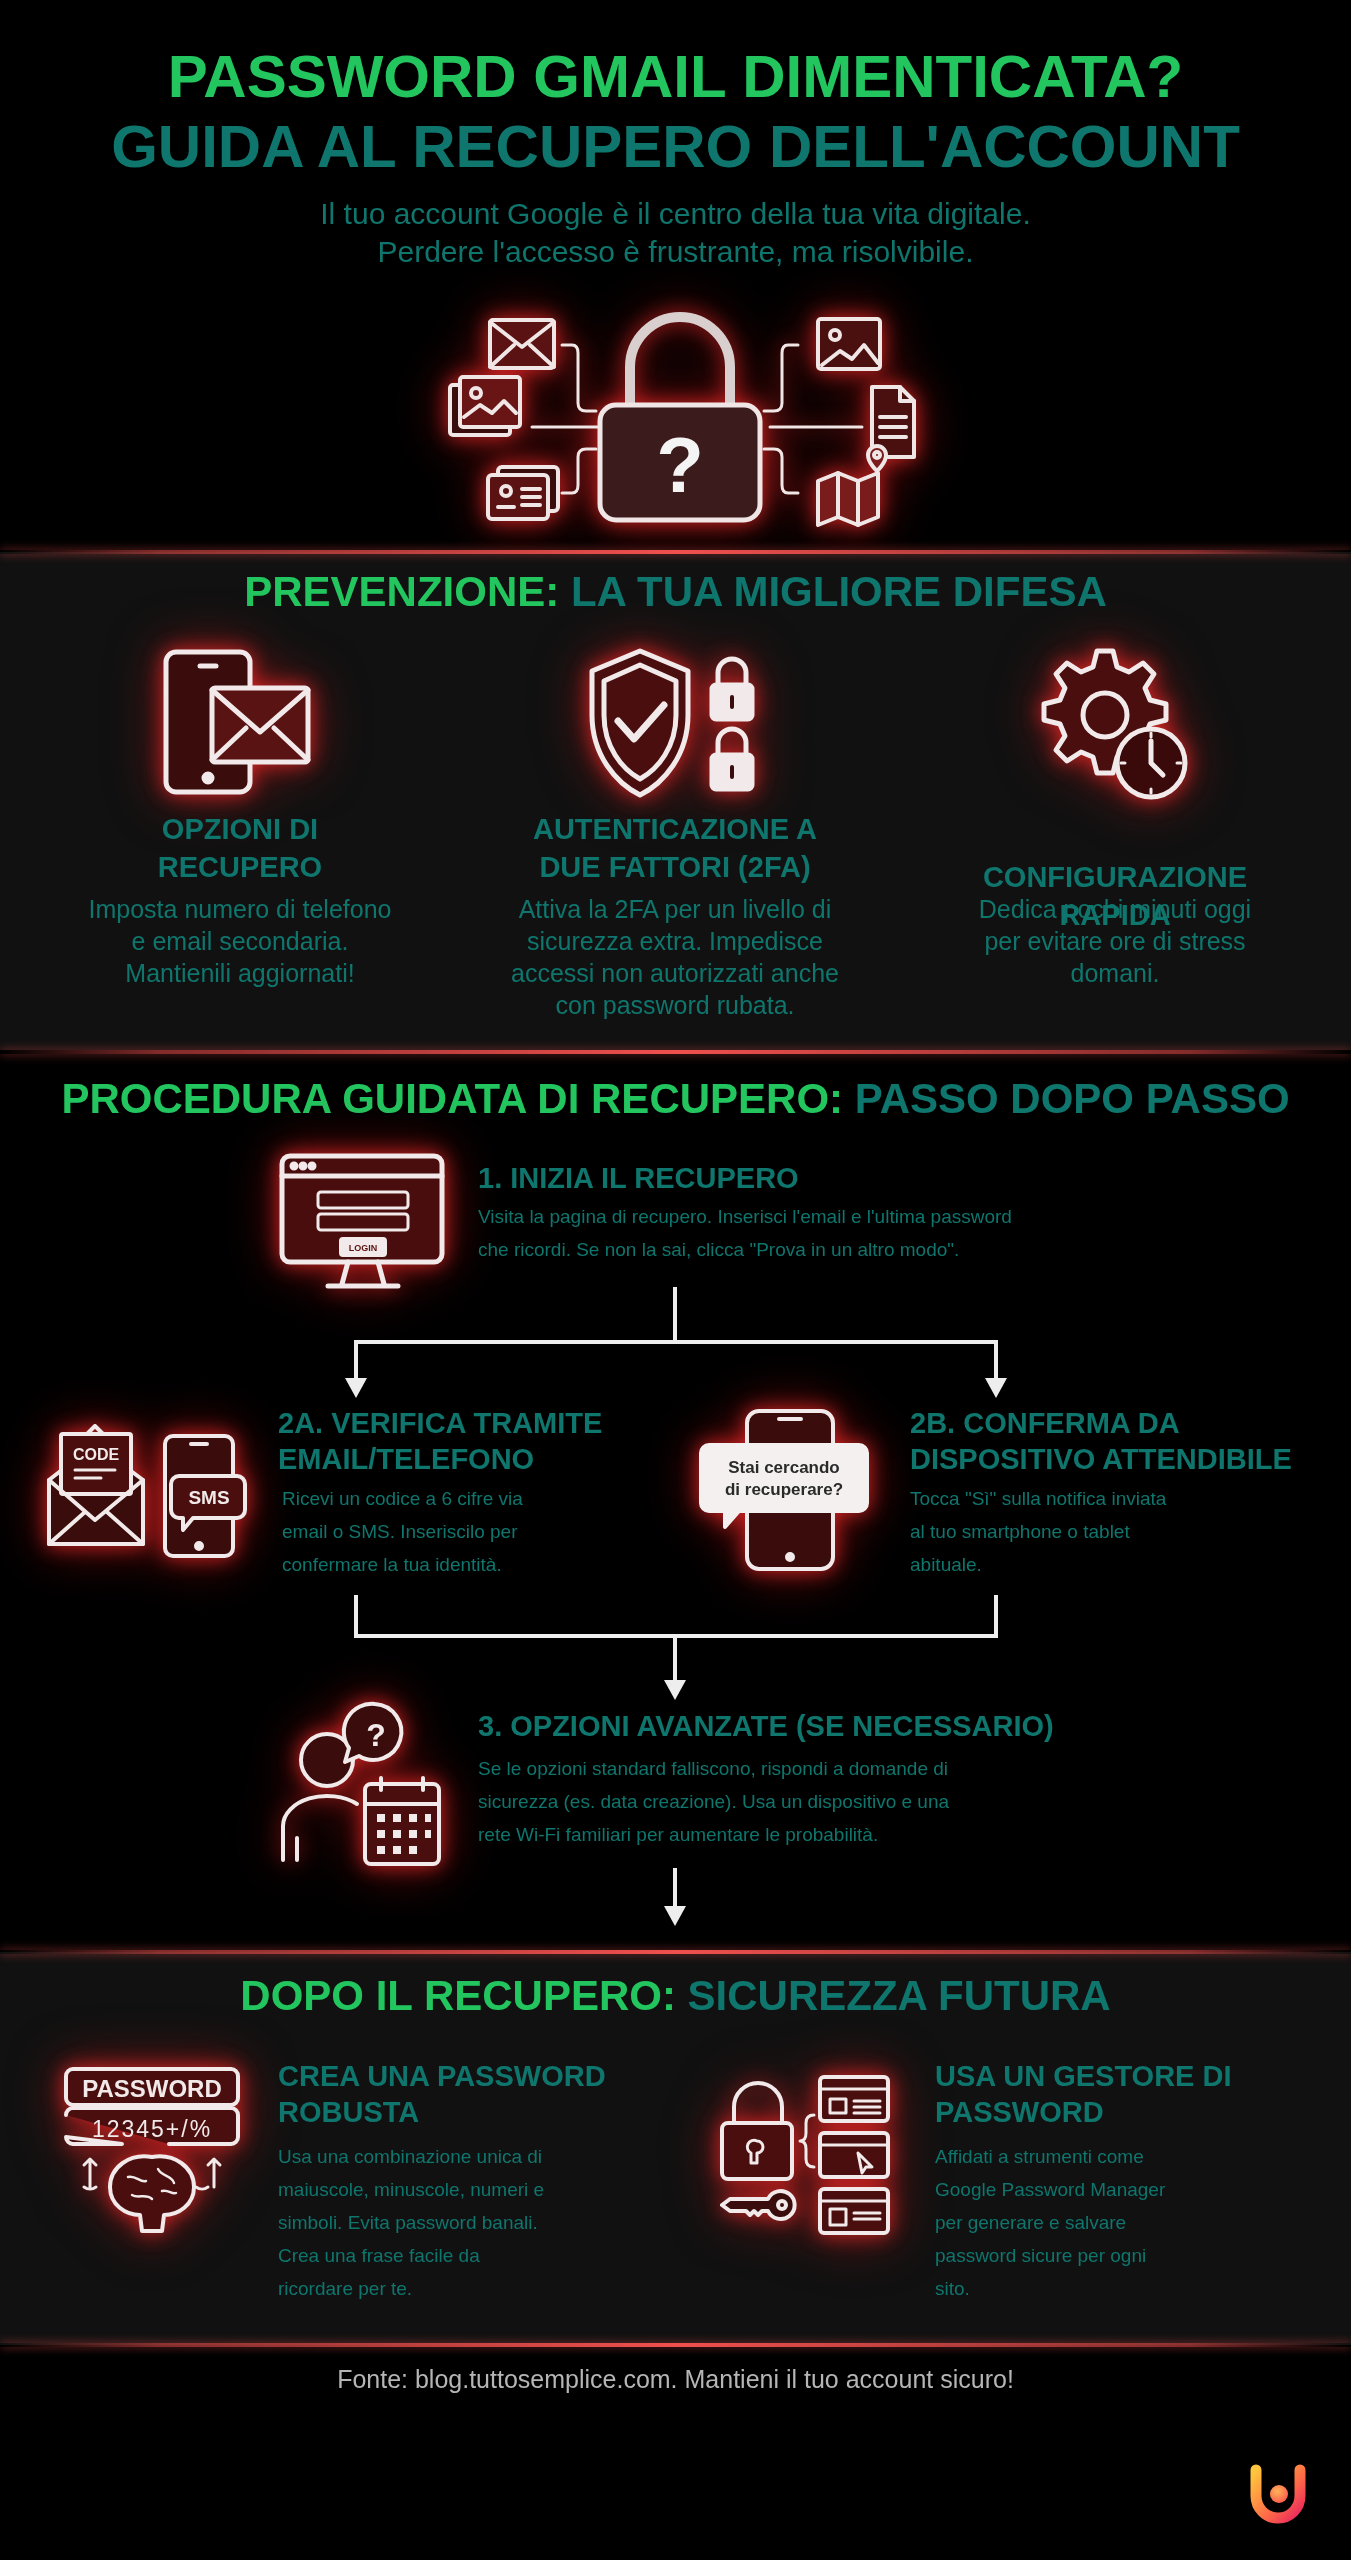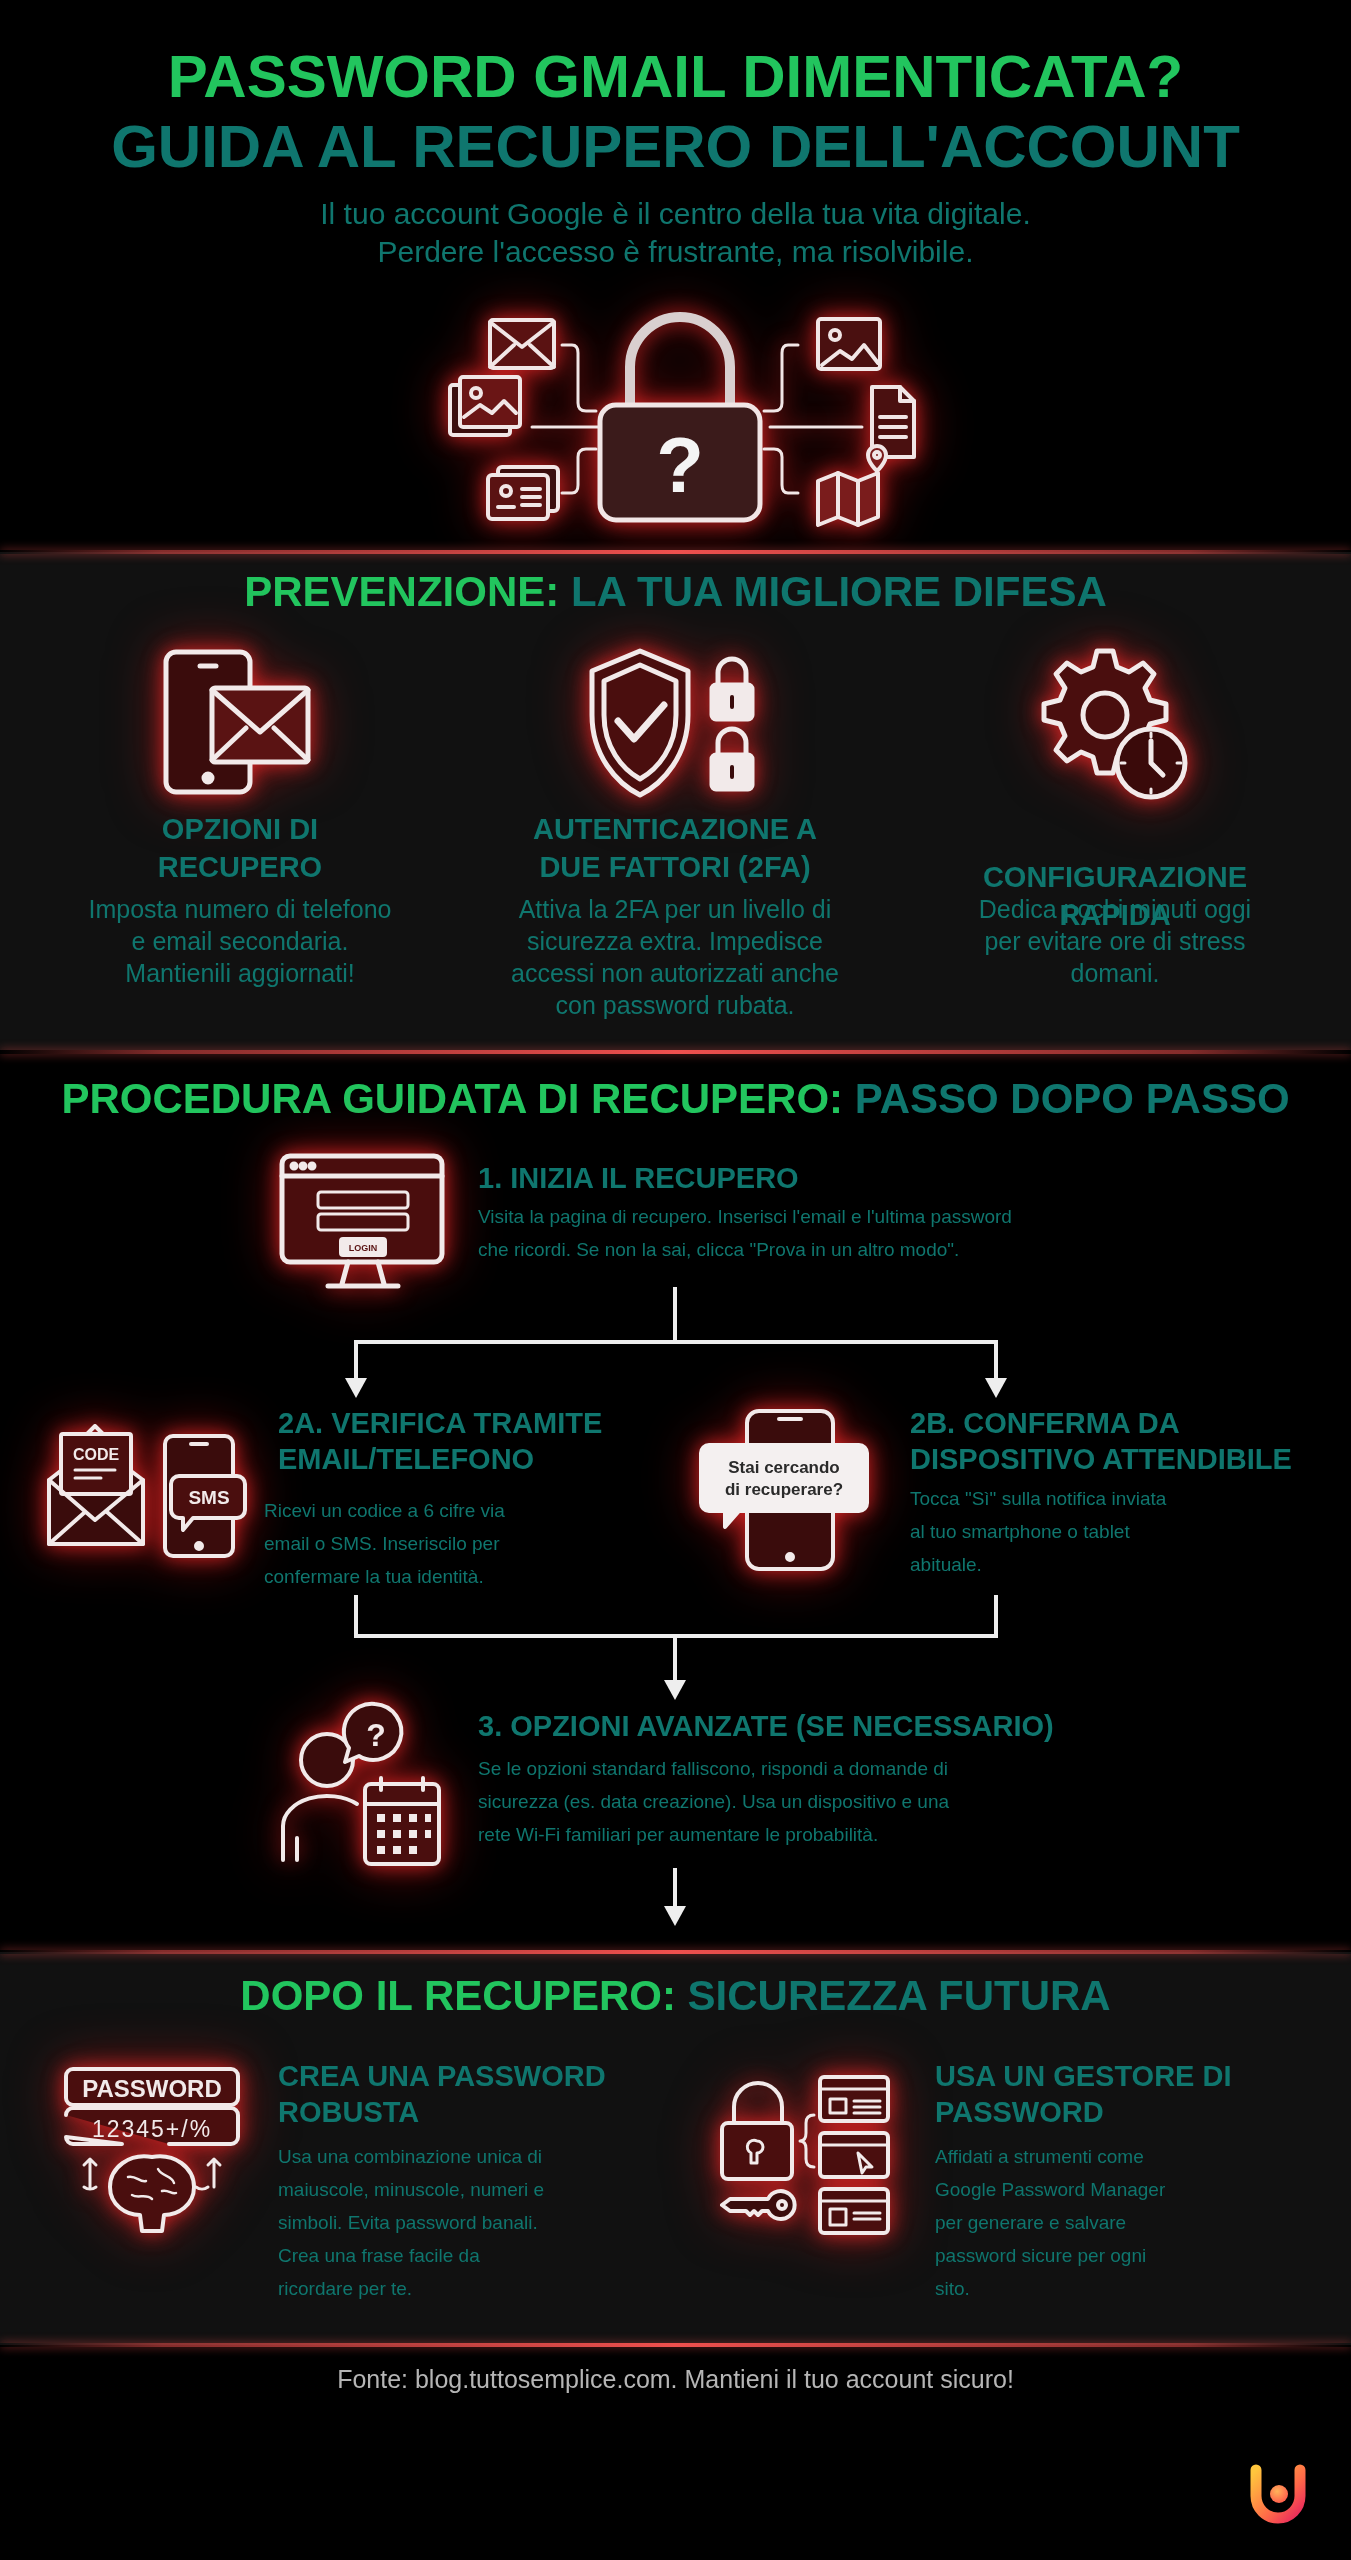--- a/index.html
+++ b/index.html
@@ -217,21 +217,21 @@
     <path d="M146 24 h16"></path>
     <circle cx="154" cy="126" r="3" fill="#f2eaea"></circle>
     <path d="M134 56 h58 a8 8 0 0 1 8 8 v26 a8 8 0 0 1 -8 8 h-44 l-10 12 v-12 h-4 a8 8 0 0 1 -8 -8 v-26 a8 8 0 0 1 8 -8 z" fill="#4a0e0e"></path>
     <text x="164" y="84" font-family="Liberation Sans, sans-serif" font-size="19" font-weight="700" fill="#f2eaea" stroke="none" text-anchor="middle">SMS</text>
   </svg>
 </div>
 <div class="abs step-title white" style="left:278px; top:1405px;">
   <div>2A. VERIFICA TRAMITE</div>
   <div>EMAIL/TELEFONO</div>
 </div>
-<div class="abs step-text white" style="left:264px; top:1482px; width:380px;margin-top:12px;">
+<div class="abs step-text white" style="left:282px; top:1482px; width:380px;">
   <div>Ricevi un codice a 6 cifre via</div>
   <div>email o SMS. Inseriscilo per</div>
   <div>confermare la tua identità.</div>
 </div>
 
 <div class="abs icon glow" style="left:695px; top:1405px; width:190px; height:170px;">
   <svg width="190" height="170" viewBox="0 0 190 170" fill="none" stroke="#f2eaea" stroke-width="4" stroke-linecap="round" stroke-linejoin="round">
     <rect x="52" y="6" width="86" height="158" rx="12" fill="#3a0c0c"></rect>
     <path d="M84 14 h22"></path>
     <circle cx="95" cy="152" r="3" fill="#f2eaea"></circle>

